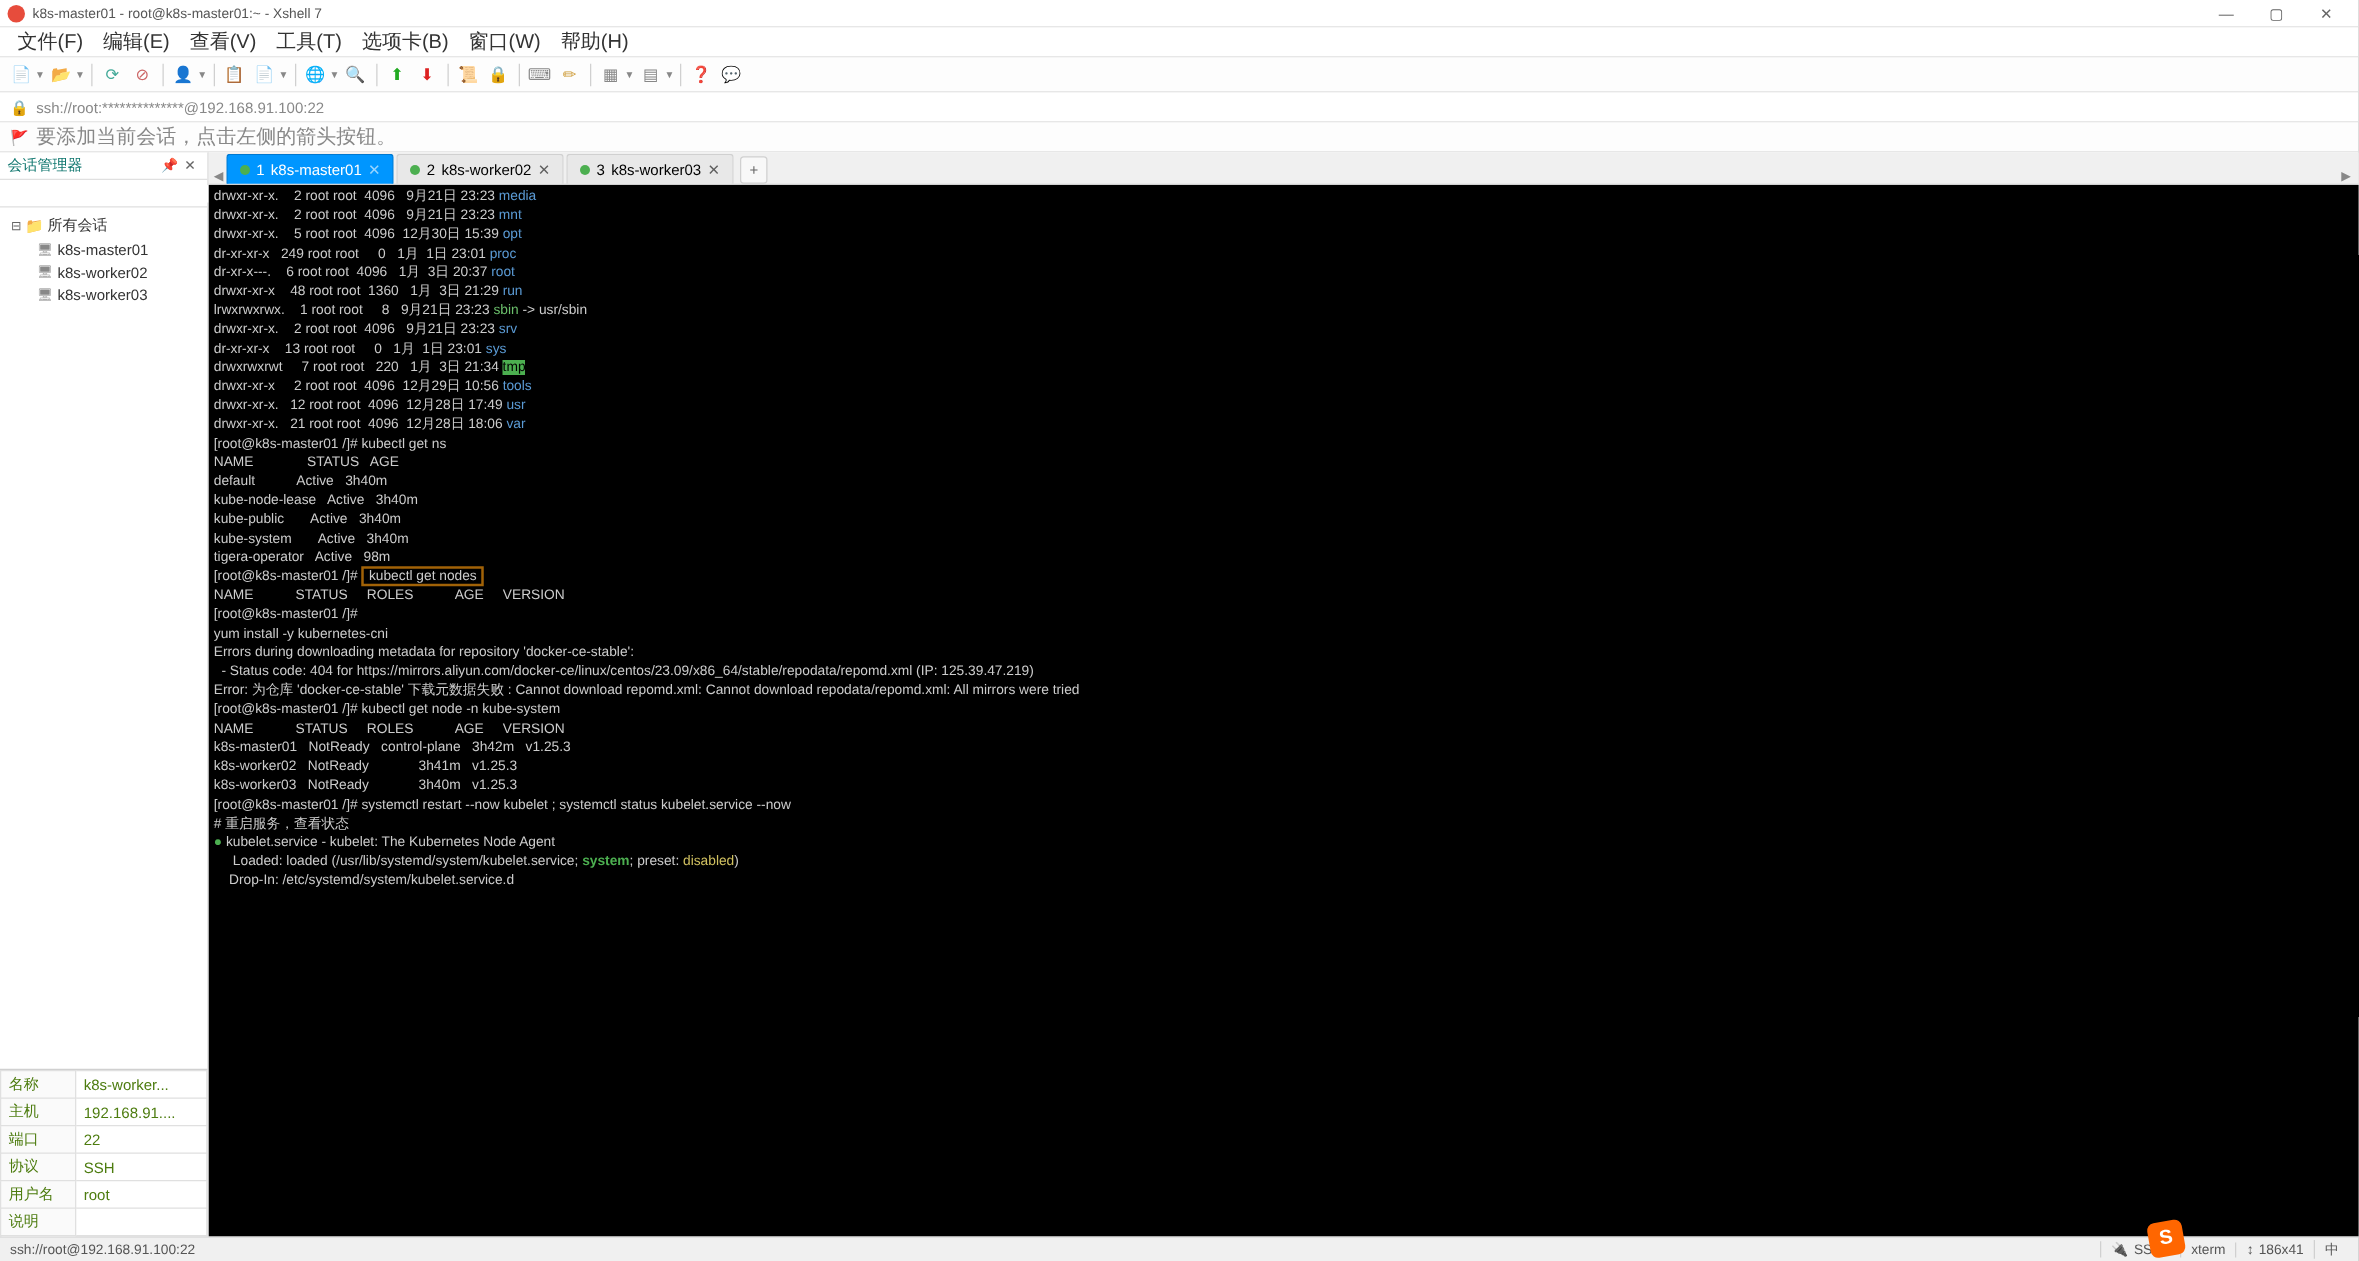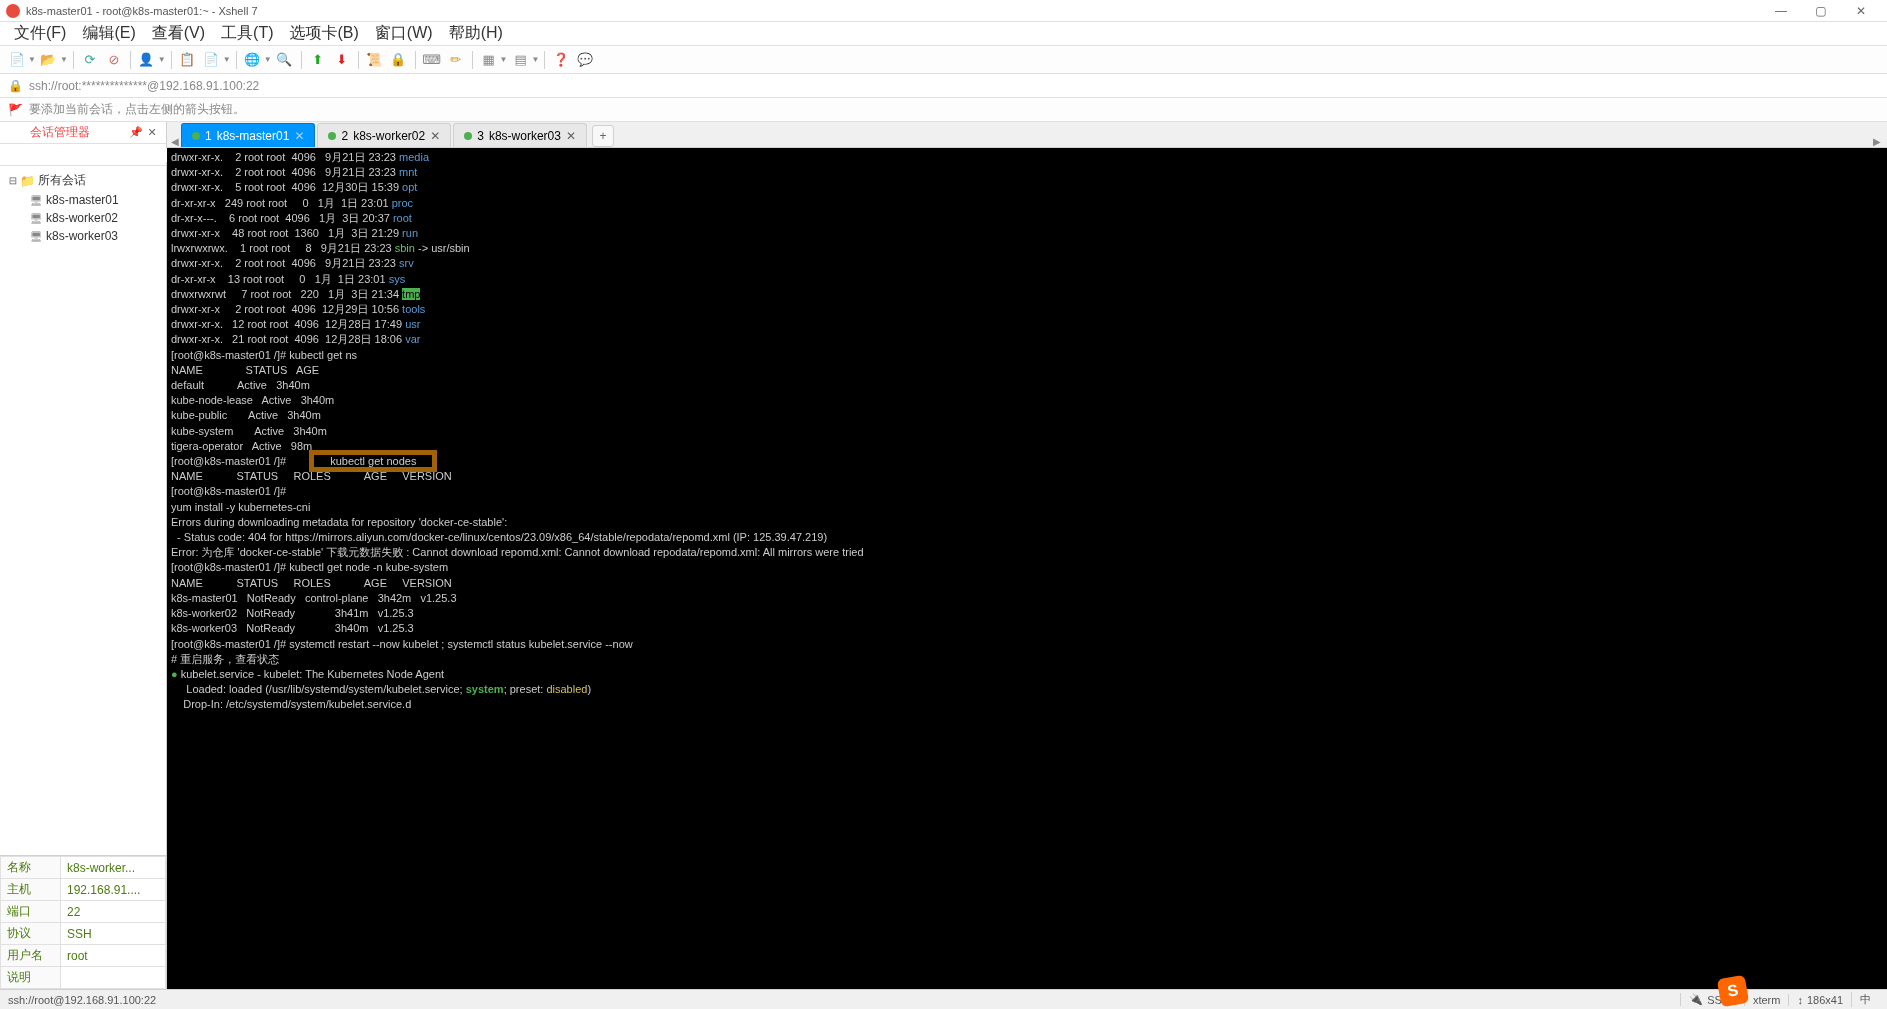--- a/index.html
+++ b/index.html
@@ -17,27 +17,27 @@
 .toolbar .tbtn { width: 22px; height: 22px; display: flex; align-items: center; justify-content: center; font-size: 13px; color: #555; }
 .toolbar .tsep { width: 1px; height: 18px; background: #d0d0d0; margin: 0 3px; }
 .toolbar .dd { font-size: 8px; color: #888; margin-left: -2px; }
 
 .addressbar { height: 24px; background: #fff; display: flex; align-items: center; padding: 0 8px; border-bottom: 1px solid #e0e0e0; }
 .addressbar .lock { color: #e9b949; margin-right: 6px; font-size: 12px; }
 .addressbar .addr { color: #888; font-size: 12px; }
 
 .infobar { height: 24px; background: #fdfdfd; display: flex; align-items: center; padding: 0 8px; border-bottom: 1px solid #e0e0e0; }
 .infobar .flag { color: #e74c3c; margin-right: 6px; font-size: 12px; }
-.infobar .info-text { color: #888; font-size: 12px; }
+.infobar .info-text { color: #888; font-size: 16px; }
 
 .main { display: flex; height: calc(100% - 22px - 24px - 28px - 24px - 24px - 20px); }
 
 .sidebar { width: 167px; background: #fff; border-right: 1px solid #d0d0d0; display: flex; flex-direction: column; }
 .sidebar-header { height: 22px; display: flex; align-items: center; padding: 0 6px; border-bottom: 1px solid #e0e0e0; }
-.sidebar-header .sh-title { flex: 1; color: #ef4444; font-size: 12px; margin-left: 24px; }
+.sidebar-header .sh-title { flex: 1; color: #0f766e; font-size: 12px; }
 .sidebar-header .sh-btn { width: 16px; text-align: center; color: #666; font-size: 11px; }
 .sidebar-search { height: 22px; border-bottom: 1px solid #e0e0e0; display: flex; align-items: center; }
 .sidebar-search input { flex: 1; border: none; padding: 0 6px; font-size: 12px; outline: none; }
 .sidebar-search .srch { width: 20px; text-align: center; color: #999; }
 .tree { flex: 1; padding: 4px 0; overflow: auto; }
 .tree-node { display: flex; align-items: center; padding: 2px 6px; font-size: 12px; color: #333; }
 .tree-node.root { }
 .tree-node .fold-icon { width: 14px; text-align: center; color: #666; font-size: 10px; }
 .tree-node .node-icon { width: 16px; text-align: center; margin-right: 2px; }
 .tree-node .folder { color: #e9b949; }
@@ -56,21 +56,21 @@
 .tab .dot { width: 8px; height: 8px; border-radius: 50%; background: #4caf50; }
 .tab .tab-close { color: inherit; opacity: 0.6; font-size: 12px; }
 .tab-add { width: 22px; height: 22px; display: flex; align-items: center; justify-content: center; color: #666; border: 1px solid #d0d0d0; border-radius: 3px; margin-left: 3px; background: #f8f8f8; }
 
 .terminal { flex: 1; background: #000; color: #ccc; font-family: Liberation Sans, sans-serif; font-size: 11px; line-height: 15.2px; padding: 2px 4px; white-space: pre; overflow: hidden; }
 .terminal .blue { color: #5b9bd5; }
 .terminal .green { color: #6bbf6b; }
 .terminal .yellow { color: #d0c060; }
 .terminal .brightgreen { color: #4caf50; font-weight: bold; }
 .terminal .tmp-hl { background: #4caf50; color: #000; }
-.terminal .box-green { border: 5px solid #a16207; padding: 0 16px; margin-left: 20px; }
+.terminal .box-green { border: 2px solid #a16207; padding: 0 4px; }
 
 .statusbar { height: 20px; background: #f0f0f0; border-top: 1px solid #d0d0d0; display: flex; align-items: center; padding: 0 8px; font-size: 11px; color: #555; }
 .statusbar .sb-left { flex: 1; }
 .statusbar .sb-item { padding: 0 8px; border-left: 1px solid #d0d0d0; display: flex; align-items: center; gap: 4px; }
 .ime-badge { position: absolute; right: 140px; bottom: 4px; width: 28px; height: 28px; background: #ff6600; border-radius: 6px; display: flex; align-items: center; justify-content: center; color: #fff; font-weight: bold; font-size: 16px; transform: rotate(-10deg); }
 </style>
 </head>
 <body>
 
 <div class="titlebar">

